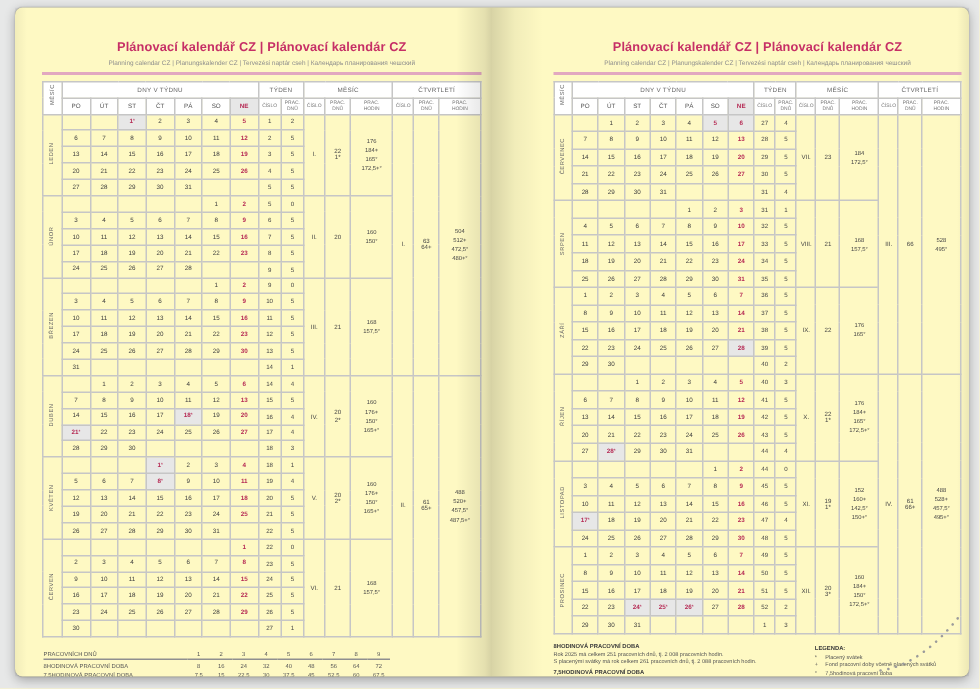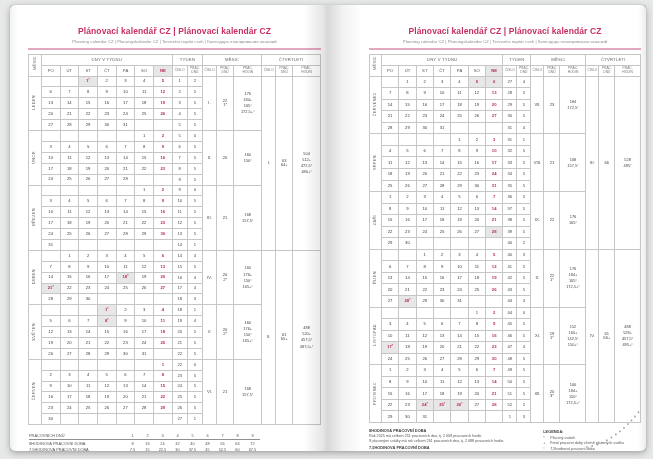--- a/index.html
+++ b/index.html
@@ -4,21 +4,21 @@
 <style>
   html,body{margin:0;padding:0;}
   body{
     width:653px;height:459px;position:relative;overflow:hidden;
     background:#e7e8e8;
     font-family:"Liberation Sans", sans-serif;
     -webkit-font-smoothing:antialiased;
   }
   .book{
     position:absolute;left:10px;top:5px;width:636px;height:446px;
-    background:#ffffff;border-radius:5px;display:flex;
+    background:#fef9c3;border-radius:5px;display:flex;
     box-shadow:0 2px 7px rgba(0,0,0,0.30), 0 0 1px rgba(0,0,0,0.25);
   }
   .page{position:relative;width:318px;height:100%;overflow:hidden;}
   .page-left::after{
     content:"";position:absolute;top:0;right:0;width:24px;height:100%;pointer-events:none;
     background:linear-gradient(to right, rgba(0,0,0,0), rgba(0,0,0,0.10) 80%, rgba(0,0,0,0.16));
   }
   .page-right::after{
     content:"";position:absolute;top:0;left:0;width:34px;height:100%;pointer-events:none;
     background:linear-gradient(to right, rgba(0,0,0,0.15), rgba(0,0,0,0.05) 45%, rgba(0,0,0,0));

